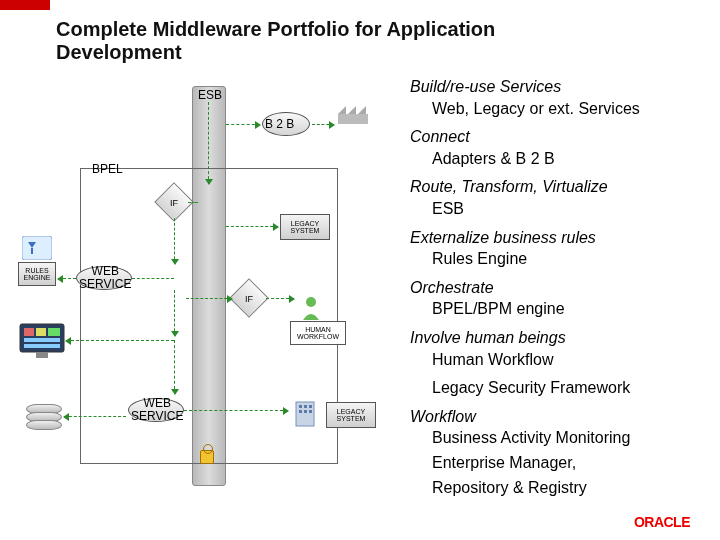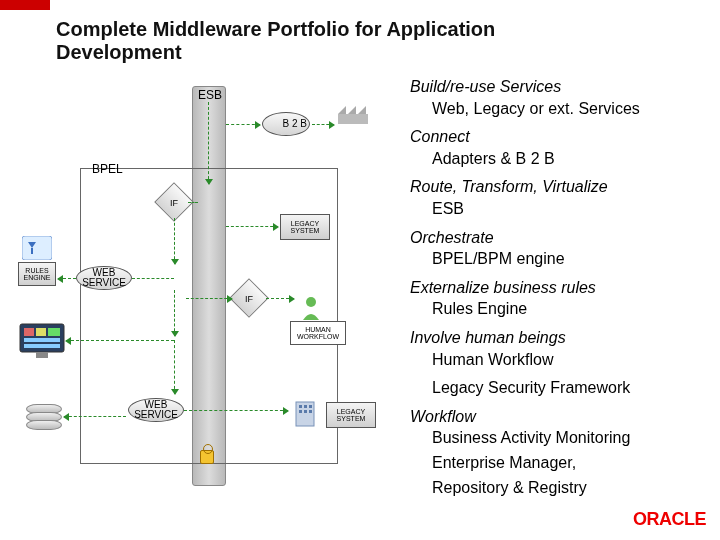--- a/index.html
+++ b/index.html
@@ -3,34 +3,34 @@
 <meta charset="utf-8">
 <style>
   * { box-sizing: border-box; margin: 0; padding: 0; }
   body { width: 720px; height: 540px; background: #fff; font-family: Arial, Helvetica, sans-serif; position: relative; overflow: hidden; }
   .redbar { position: absolute; left: 0; top: 0; width: 50px; height: 10px; background: #c00; }
   .title { position: absolute; left: 56px; top: 18px; font-size: 20px; font-weight: bold; color: #111; width: 460px; line-height: 1.15; }
   .esb-label { position: absolute; font-size: 12px; color: #000; }
   .bpel-label { position: absolute; font-size: 12px; color: #000; }
   .esb-col { position: absolute; left: 192px; top: 86px; width: 34px; height: 400px; background: linear-gradient(to right,#b9b9b9,#dcdcdc,#b9b9b9); border:1px solid #888; border-radius:3px; }
   .bpel-col { position: absolute; left: 80px; top: 168px; width: 258px; height: 296px; border:1px solid #666; background: rgba(0,0,0,0); }
-  .oval { position:absolute; border:1px solid #555; border-radius:50%/50%; background:linear-gradient(#f8f8f8,#d4d4d4); display:flex; align-items:center; justify-content:flex-end; font-size:10px; text-align:center; line-height:1.05; padding:2px; }
+  .oval { position:absolute; border:1px solid #555; border-radius:50%/50%; background:linear-gradient(#f8f8f8,#d4d4d4); display:flex; align-items:center; justify-content:flex-start; font-size:12px; text-align:center; line-height:1.05; padding:2px; }
   .diamond { position:absolute; width:28px; height:28px; transform:rotate(45deg); background:linear-gradient(#f8f8f8,#d4d4d4); border:1px solid #777; }
   .diamond span { position:absolute; transform:rotate(-45deg); font-size:9px; width:28px; text-align:center; top:9px; left:0; }
   .rect { position:absolute; border:1px solid #555; background:linear-gradient(#f4f4f4,#d0d0d0); font-size:7px; text-align:center; display:flex; align-items:center; justify-content:center; line-height:1.05; padding:1px; }
   .dash { position:absolute; border-top:1.5px dashed #2a8a2a; }
   .dashv { position:absolute; border-left:1.5px dashed #2a8a2a; }
   .arrowR::after { content:""; position:absolute; right:-5px; top:-4px; border:4px solid transparent; border-left:6px solid #2a8a2a; }
   .arrowL::after { content:""; position:absolute; left:-5px; top:-4px; border:4px solid transparent; border-right:6px solid #2a8a2a; }
   .arrowD::after { content:""; position:absolute; bottom:-5px; left:-4px; border:4px solid transparent; border-top:6px solid #2a8a2a; }
   .sidebar { position:absolute; left:410px; top:76px; width:300px; font-size:16px; line-height:1.35; }
   .sb-head { font-style:italic; color:#000; }
   .sb-sub { margin-left:22px; color:#000; }
   .sb-block { margin-bottom:7px; }
-  .oracle { position:absolute; right:14px; bottom:10px; font-size:18px; font-weight:bold; letter-spacing:-0.5px; color:#e00; font-family: Arial; }
+  .oracle { position:absolute; right:30px; bottom:10px; font-size:14px; font-weight:bold; letter-spacing:-0.5px; color:#e00; font-family: Arial; }
   .iconbox { position:absolute; width:34px; height:26px; }
   .lock { position:absolute; width:14px; height:14px; background:#f4c430; border:1px solid #a07000; border-radius:2px; }
   .lock::before { content:""; position:absolute; width:8px; height:8px; border:1.5px solid #a07000; border-radius:50%; top:-7px; left:2px; }
   .db { position:absolute; width:36px; height:30px; }
   .db div { width:36px; height:10px; background:linear-gradient(#eee,#bbb); border:1px solid #888; border-radius:50%/80%; margin-bottom:-2px; }
 </style>
 </head>
 <body>
 
 <div class="redbar"></div>
@@ -156,26 +156,26 @@
     </div>
   <div class="sb-block">
       <div class="sb-head">Connect</div>
       <div class="sb-sub">Adapters &amp; B 2 B</div>
     </div>
   <div class="sb-block">
       <div class="sb-head">Route, Transform, Virtualize</div>
       <div class="sb-sub">ESB</div>
     </div>
   <div class="sb-block">
+      <div class="sb-head">Externalize business rules</div>
+      <div class="sb-sub">Rules Engine</div>
+    </div>
+  <div class="sb-block">
       <div class="sb-head">Orchestrate</div>
       <div class="sb-sub">BPEL/BPM engine</div>
-    </div>
-  <div class="sb-block">
-      <div class="sb-head">Externalize business rules</div>
-      <div class="sb-sub">Rules Engine</div>
     </div>
   <div class="sb-block">
       <div class="sb-head">Involve human beings</div>
       <div class="sb-sub">Human Workflow</div>
     </div>
   <div class="sb-block">
       <div class="sb-sub">Legacy Security Framework</div>
     </div>
   <div class="sb-block" style="margin-bottom:3px;">
       <div class="sb-head">Workflow</div>

